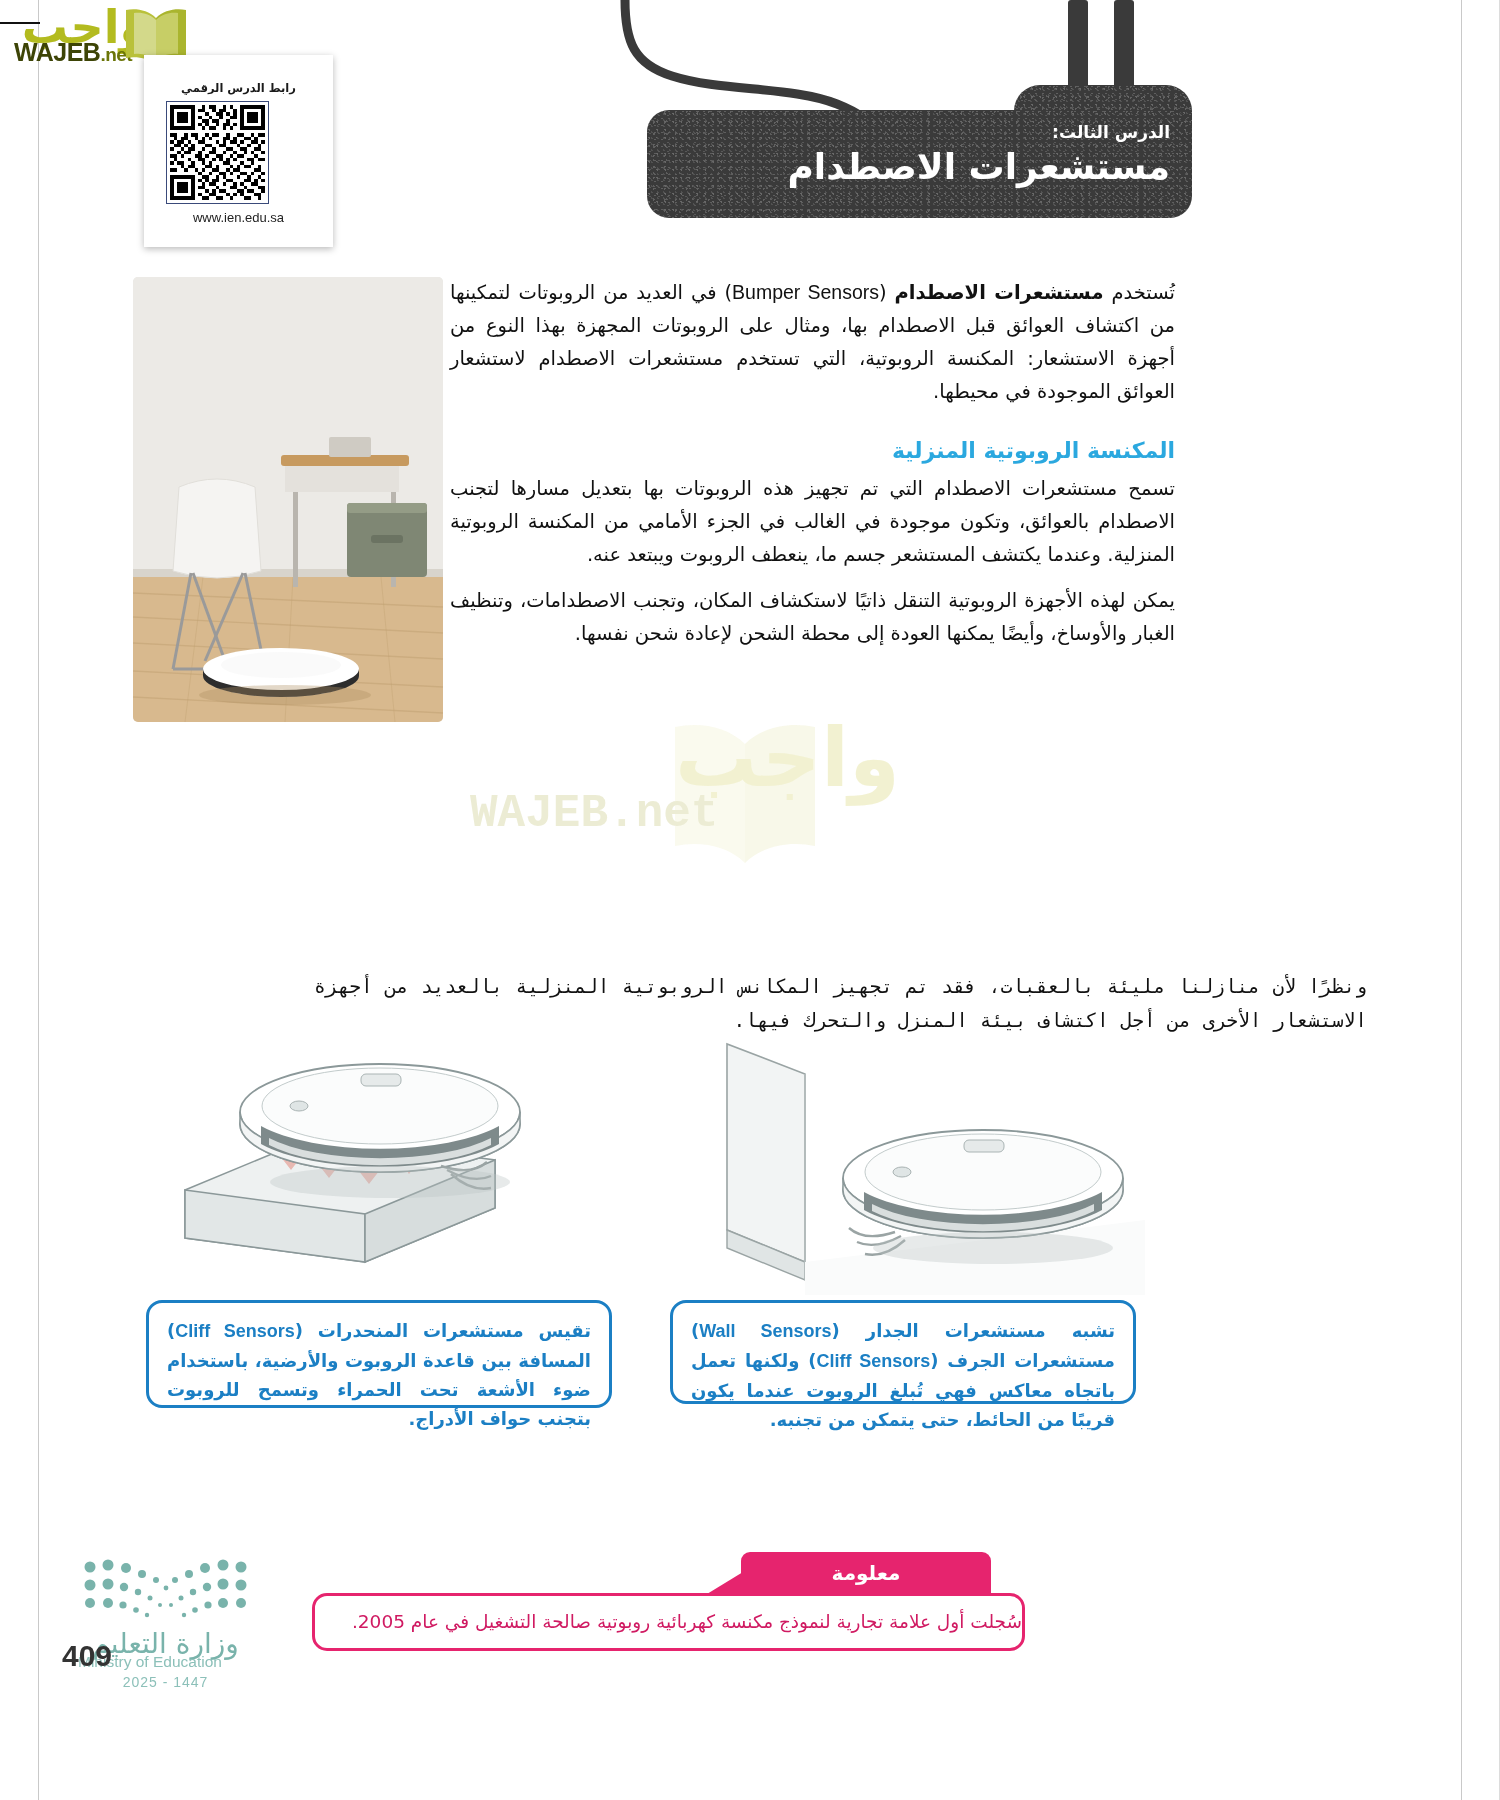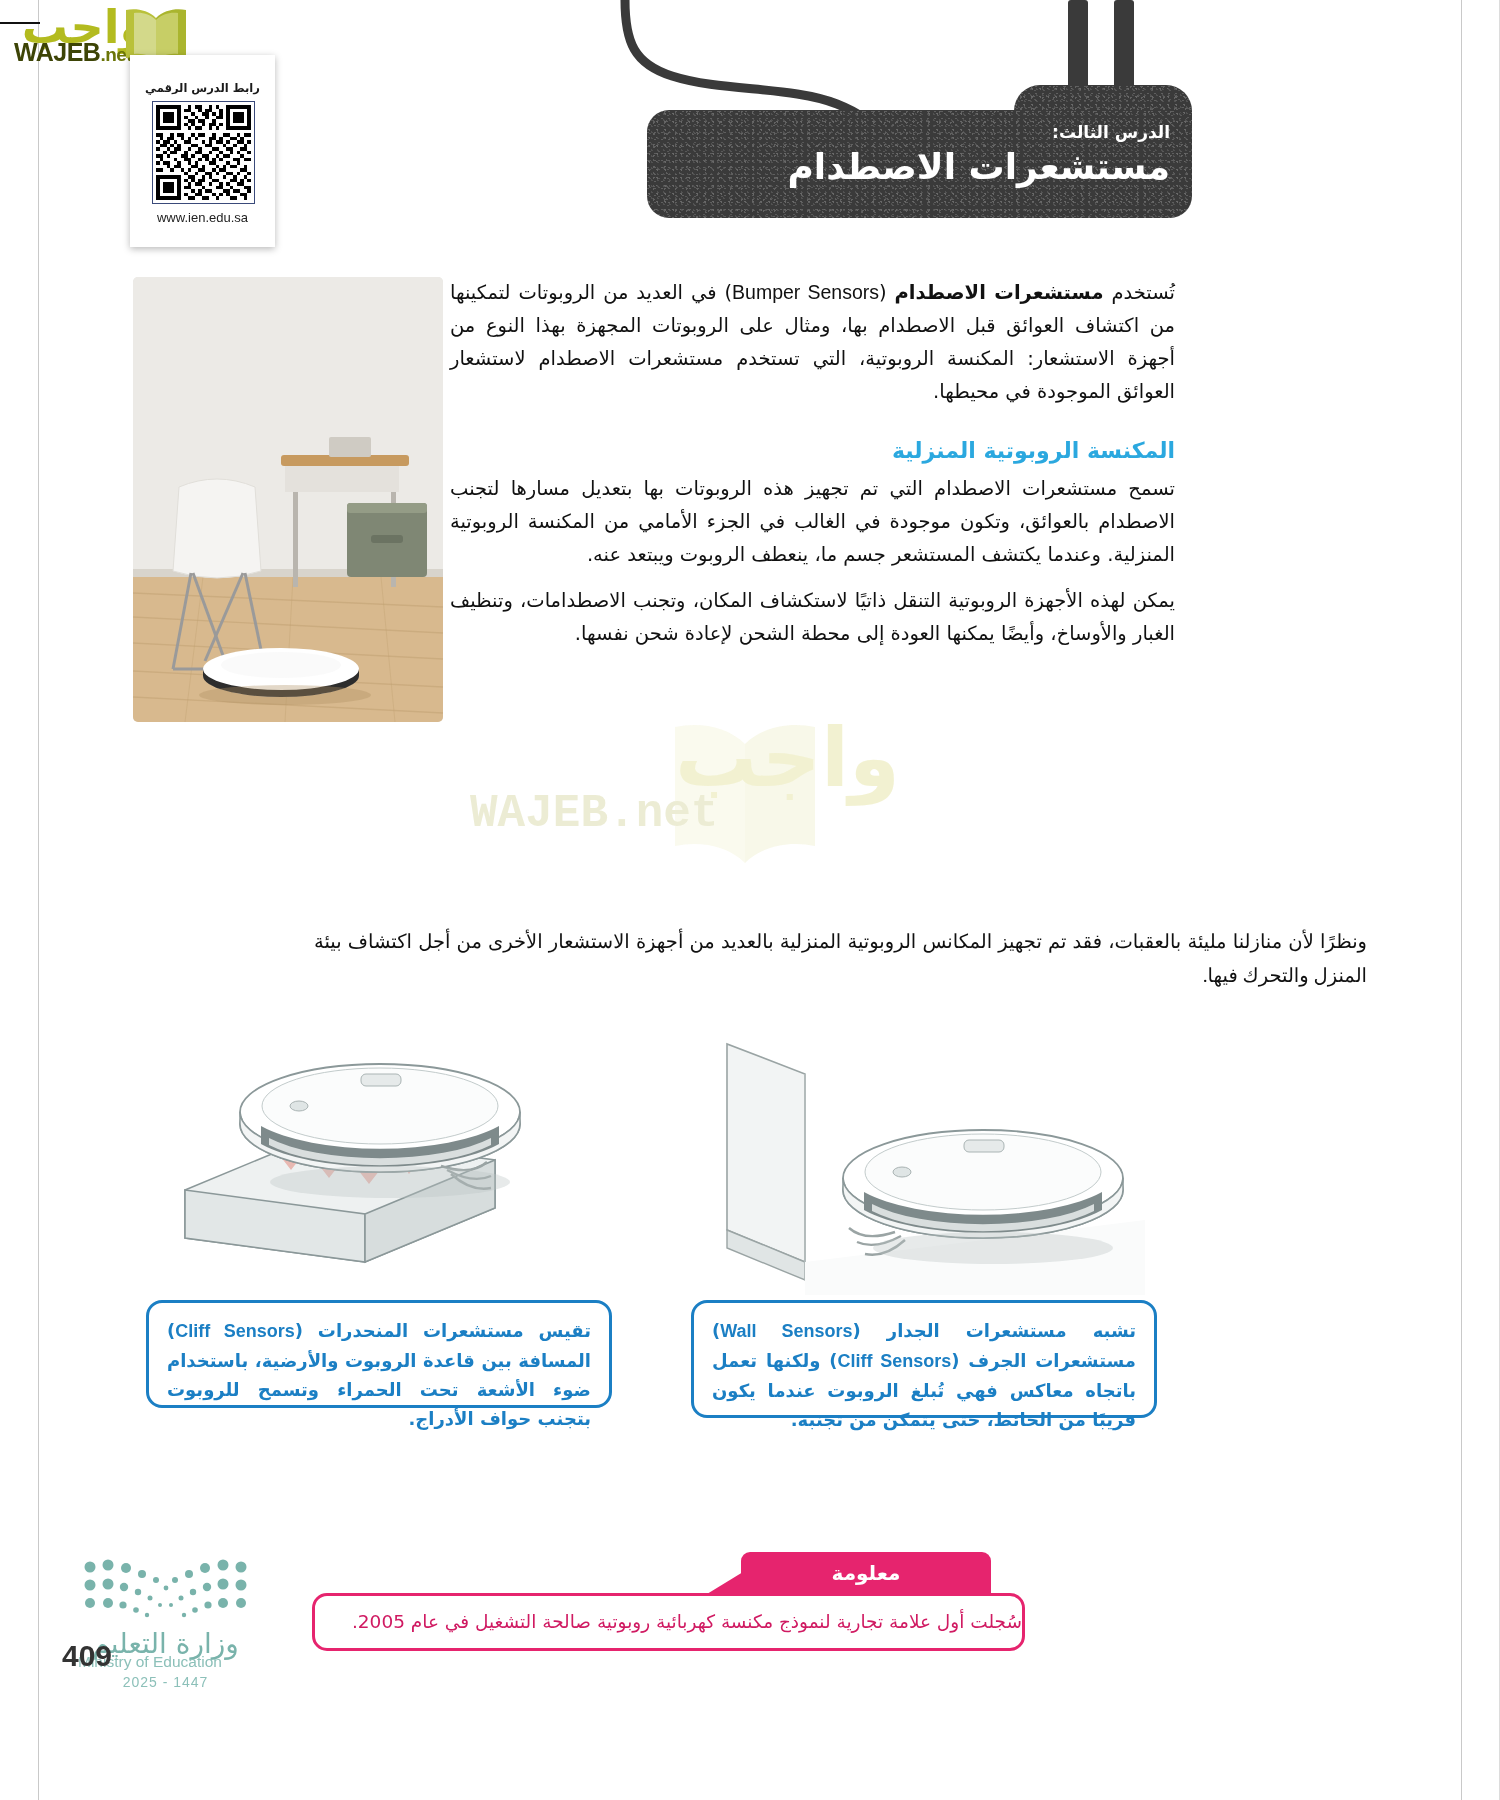--- a/index.html
+++ b/index.html
@@ -25,22 +25,22 @@
     position:absolute;left:6px;top:34px;font-size:25px;font-weight:bold;
     color:#3d4406;font-family:"Liberation Sans",sans-serif;letter-spacing:-.5px;
   }
   .wajeb-net .net{color:#6b7508;font-size:19px;}
   .book-ico{position:absolute;left:112px;top:2px;width:72px;height:62px;}
 
   .tick-left{position:absolute;left:0;top:22px;width:40px;height:2px;background:#111;}
 
   
   .qr-card{
-    position:absolute;left:130px;top:55px;width:145px;height:192px;
-    background:#fff;box-shadow:0 2px 7px rgba(0,0,0,.28);
+    position:absolute;left:144px;top:55px;width:145px;height:192px;
+    background:#fff;box-shadow:0 2px 7px rgba(0,0,0,.28);padding-left:44px;
   }
   .qr-label{
     position:absolute;top:26px;left:0;right:0;text-align:center;
     font-size:11.5px;font-weight:bold;color:#1b1b1b;
     font-family:"DejaVu Sans",sans-serif;
   }
   .qr-img{position:absolute;top:46px;left:22px;width:101px;height:101px;border:1px solid #3a4a7a;}
   .qr-url{
     position:absolute;top:155px;left:0;right:0;text-align:center;
     font-size:13px;color:#222;font-family:"Liberation Sans",sans-serif;
@@ -93,23 +93,23 @@
   }
   p.body b{font-weight:bold;}
   .en{direction:ltr;unicode-bidi:embed;font-family:"Liberation Sans",sans-serif;}
   h2.subhead{
     margin:30px 0 9px 0;font-size:22px;font-weight:bold;color:#2BA8DF;
     font-family:"DejaVu Sans",sans-serif;
   }
 
   
   .widepara{
-    position:absolute;right:133px;top:925px;width:1053px;
+    position:absolute;right:133px;top:971px;width:1053px;
     font-size:19.5px;line-height:34px;color:#111;
-    font-family:Liberation Serif, serif;text-align:justify;
+    font-family:Liberation Mono, monospace;text-align:justify;
   }
 
   
   .wm{position:absolute;left:440px;top:700px;width:470px;height:190px;opacity:.55;pointer-events:none;}
   .wm-word{
     position:absolute;right:10px;top:10px;font-size:82px;font-weight:bold;
     color:#e8e7ad;font-family:"DejaVu Sans",sans-serif;
   }
   .wm-net{
     position:absolute;left:30px;top:88px;font-size:46px;font-weight:bold;
@@ -123,21 +123,21 @@
 
   
   .capbox{
     position:absolute;border:3px solid #1B7FC4;border-radius:16px;
     padding:13px 18px 14px 18px;box-sizing:border-box;
     color:#1B7FC4;font-size:18px;line-height:29px;font-weight:600;
     font-family:"DejaVu Sans",sans-serif;text-align:justify;
   }
   .capbox b{font-weight:bold;}
   .cap-left{left:146px;top:1300px;width:466px;height:108px;}
-  .cap-right{left:691px;top:1300px;width:466px;height:118px;}
+  .cap-right{left:670px;top:1300px;width:466px;height:104px;}
 
   
   .info-tab{
     position:absolute;left:741px;top:1552px;width:250px;height:42px;
     background:#E6246E;border-radius:9px 9px 0 0;
     color:#fff;font-size:20px;font-weight:bold;text-align:center;line-height:42px;
     font-family:"DejaVu Sans",sans-serif;
   }
   .info-tab::after{
     content:"";position:absolute;left:-34px;bottom:0;width:36px;height:22px;

